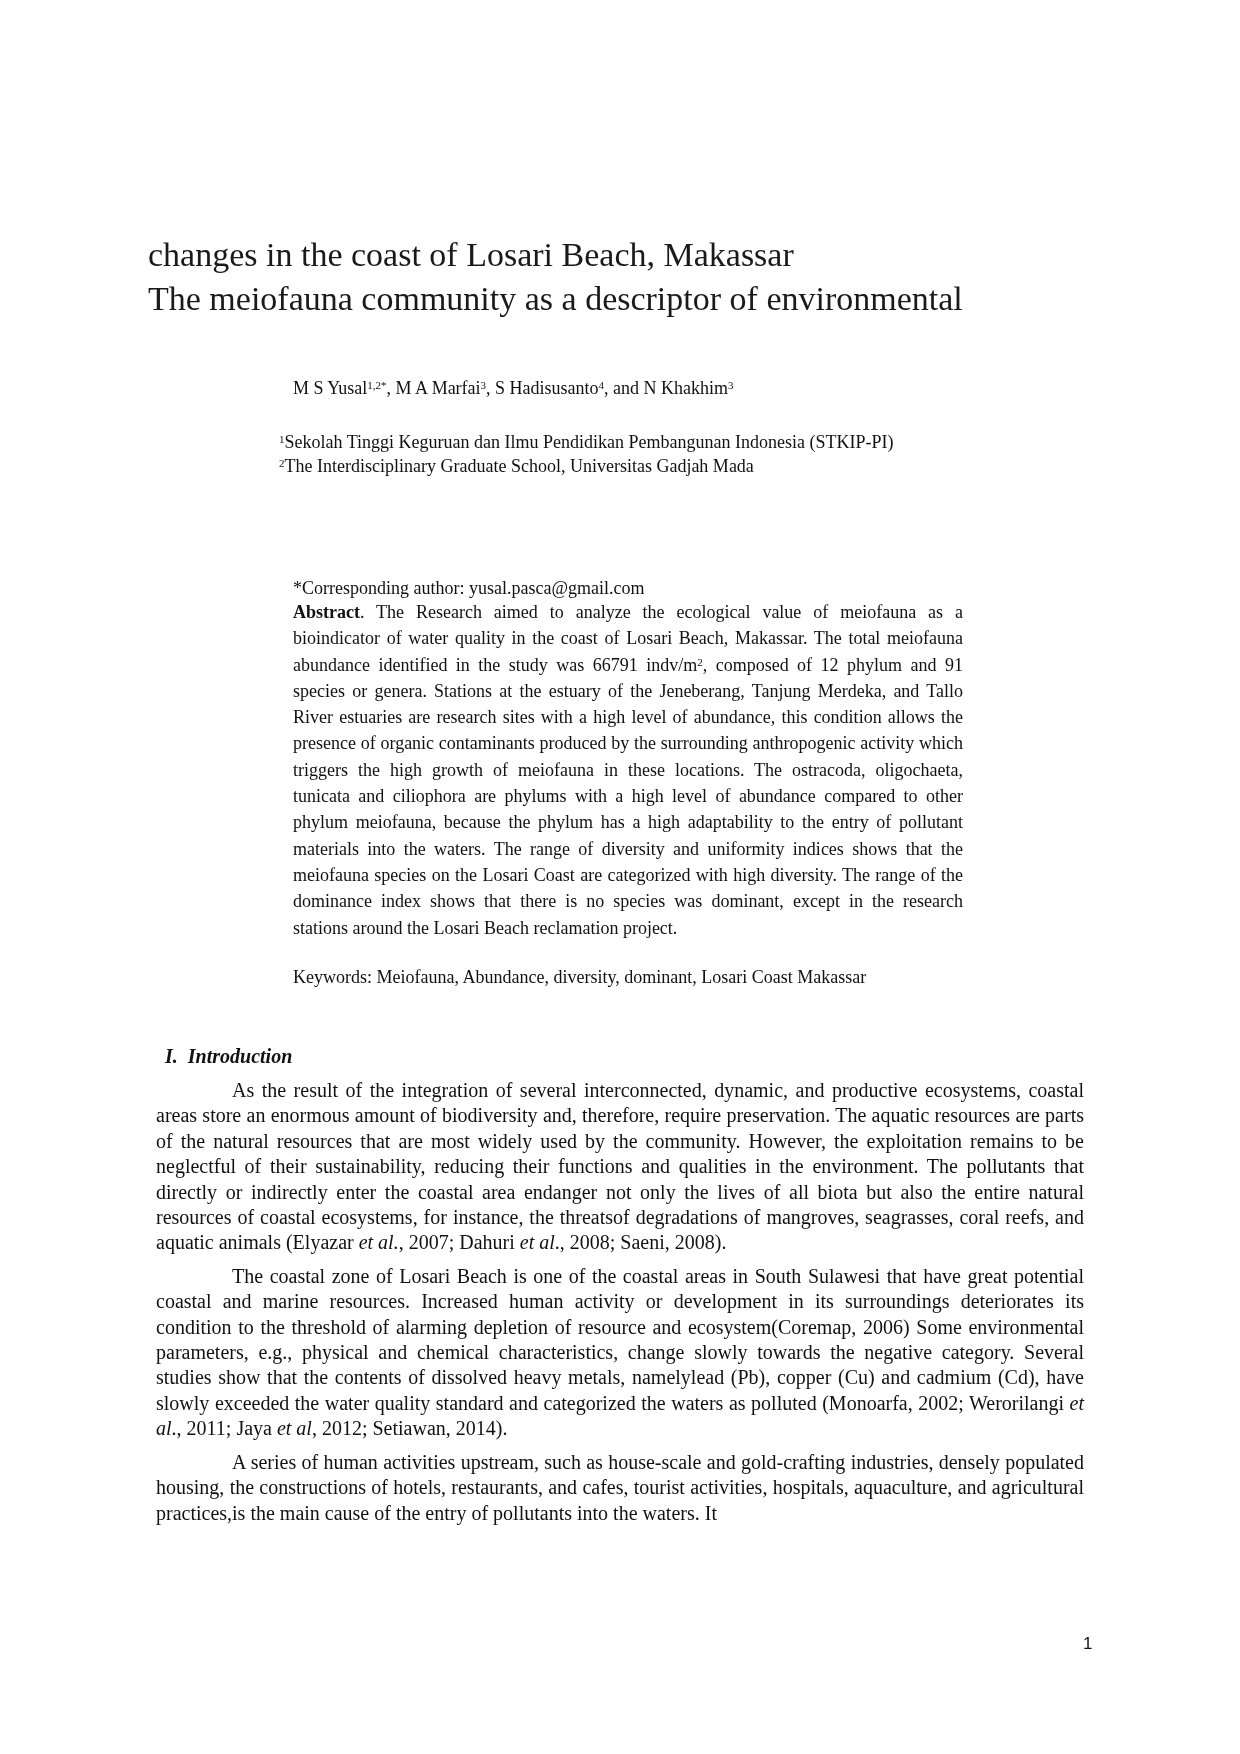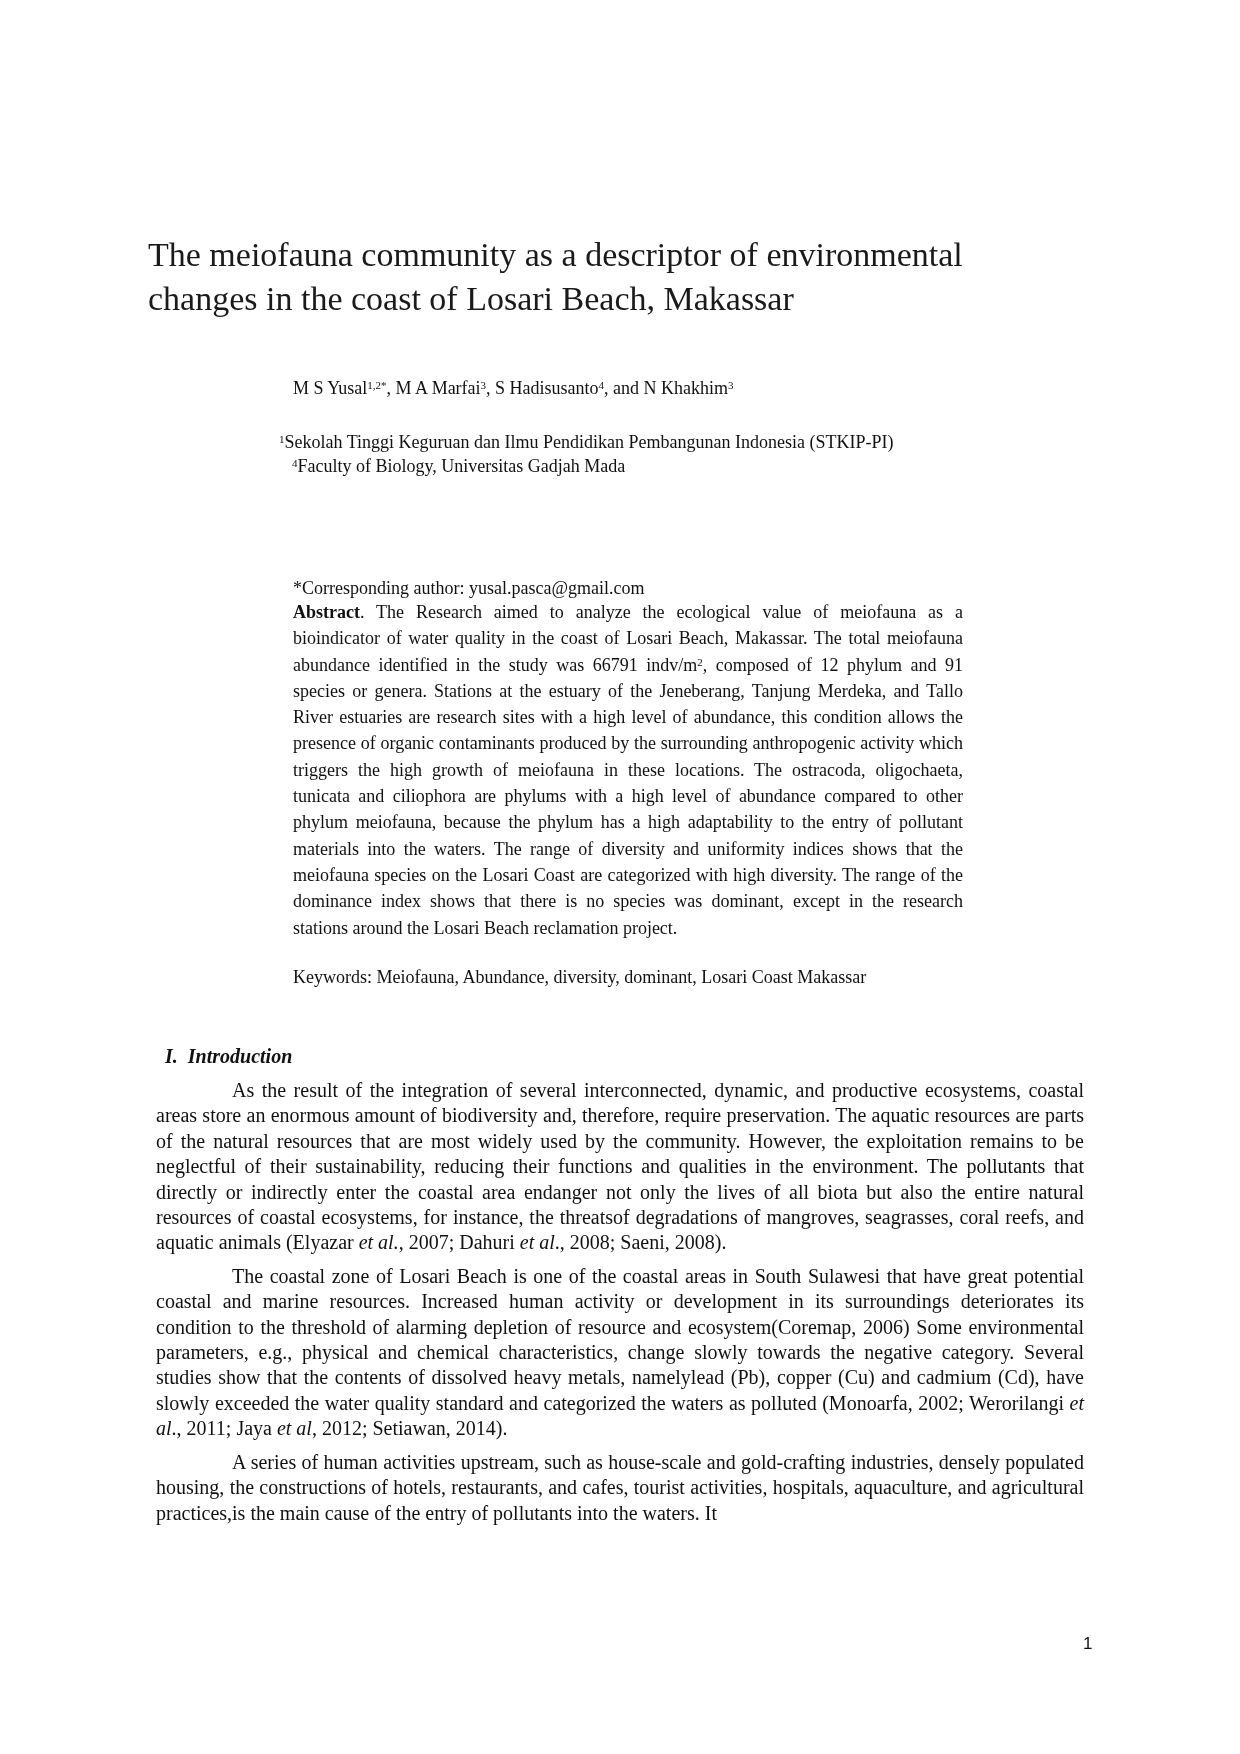--- a/index.html
+++ b/index.html
@@ -21,31 +21,31 @@
   .body-text p { margin: 8px; text-indent: 76px; }
   sup { font-size: 11px; vertical-align: top; position: relative; top: -3px; }
   .page-num { position: absolute; left: 1083px; top: 1634px; font-family: "Liberation Sans", "DejaVu Sans", sans-serif; font-size: 17px; }
 </style>
 </head>
 <body>
 
 <div class="page">
 
   <div class="title">
+    <div>changes in the coast of Losari Beach, Makassar</div>
     <div>The meiofauna community as a descriptor of environmental</div>
-    <div>changes in the coast of Losari Beach, Makassar</div>
   </div>
 
   <div class="authors">
     <span><span>M S Yusal</span><sup>1,2*</sup><span>, </span></span><span><span>M A Marfai</span><sup>3</sup><span>, </span></span><span><span>S Hadisusanto</span><sup>4</sup><span>, and </span></span><span><span>N Khakhim</span><sup>3</sup></span>
   </div>
 
   <div class="affil">
     <div><sup>1</sup><span>Sekolah Tinggi Keguruan dan Ilmu Pendidikan Pembangunan Indonesia (STKIP-PI)</span></div>
-    <div class="ind"><sup>4</sup><span>Faculty of Biology, Universitas Gadjah Mada</span></div>
+    <div><sup>2</sup><span>The Interdisciplinary Graduate School, Universitas Gadjah Mada</span></div>
   </div>
 
   <div class="corr">*Corresponding author: yusal.pasca@gmail.com</div>
 
   <div class="abstract"><b>Abstract</b><span>. The Research  aimed to analyze the ecological value of meiofauna as a bioindicator of water quality in the coast of Losari Beach, Makassar. The total meiofauna abundance identified in the study was 66791 indv/m</span><sup>2</sup><span>, composed of 12 phylum and 91 species or genera. Stations at the estuary of the Jeneberang, Tanjung Merdeka, and Tallo River estuaries are research sites with a high level of abundance, this condition allows the presence of organic contaminants produced by the surrounding anthropogenic activity which triggers the high growth of meiofauna in these locations. The ostracoda, oligochaeta, tunicata and ciliophora are phylums with a high level of abundance compared to other phylum meiofauna, because the phylum has a high adaptability to the entry of pollutant materials into the waters. The range of diversity and uniformity indices shows that the meiofauna species on the Losari Coast are categorized with high diversity. The range of  the dominance index shows that there is no species was dominant, except in the research stations around the Losari Beach reclamation project.</span></div>
 
   <div class="keywords">Keywords: Meiofauna, Abundance,  diversity, dominant, Losari Coast Makassar</div>
 
   <div class="section-h">
     <span class="num">I.</span><span>Introduction</span>

